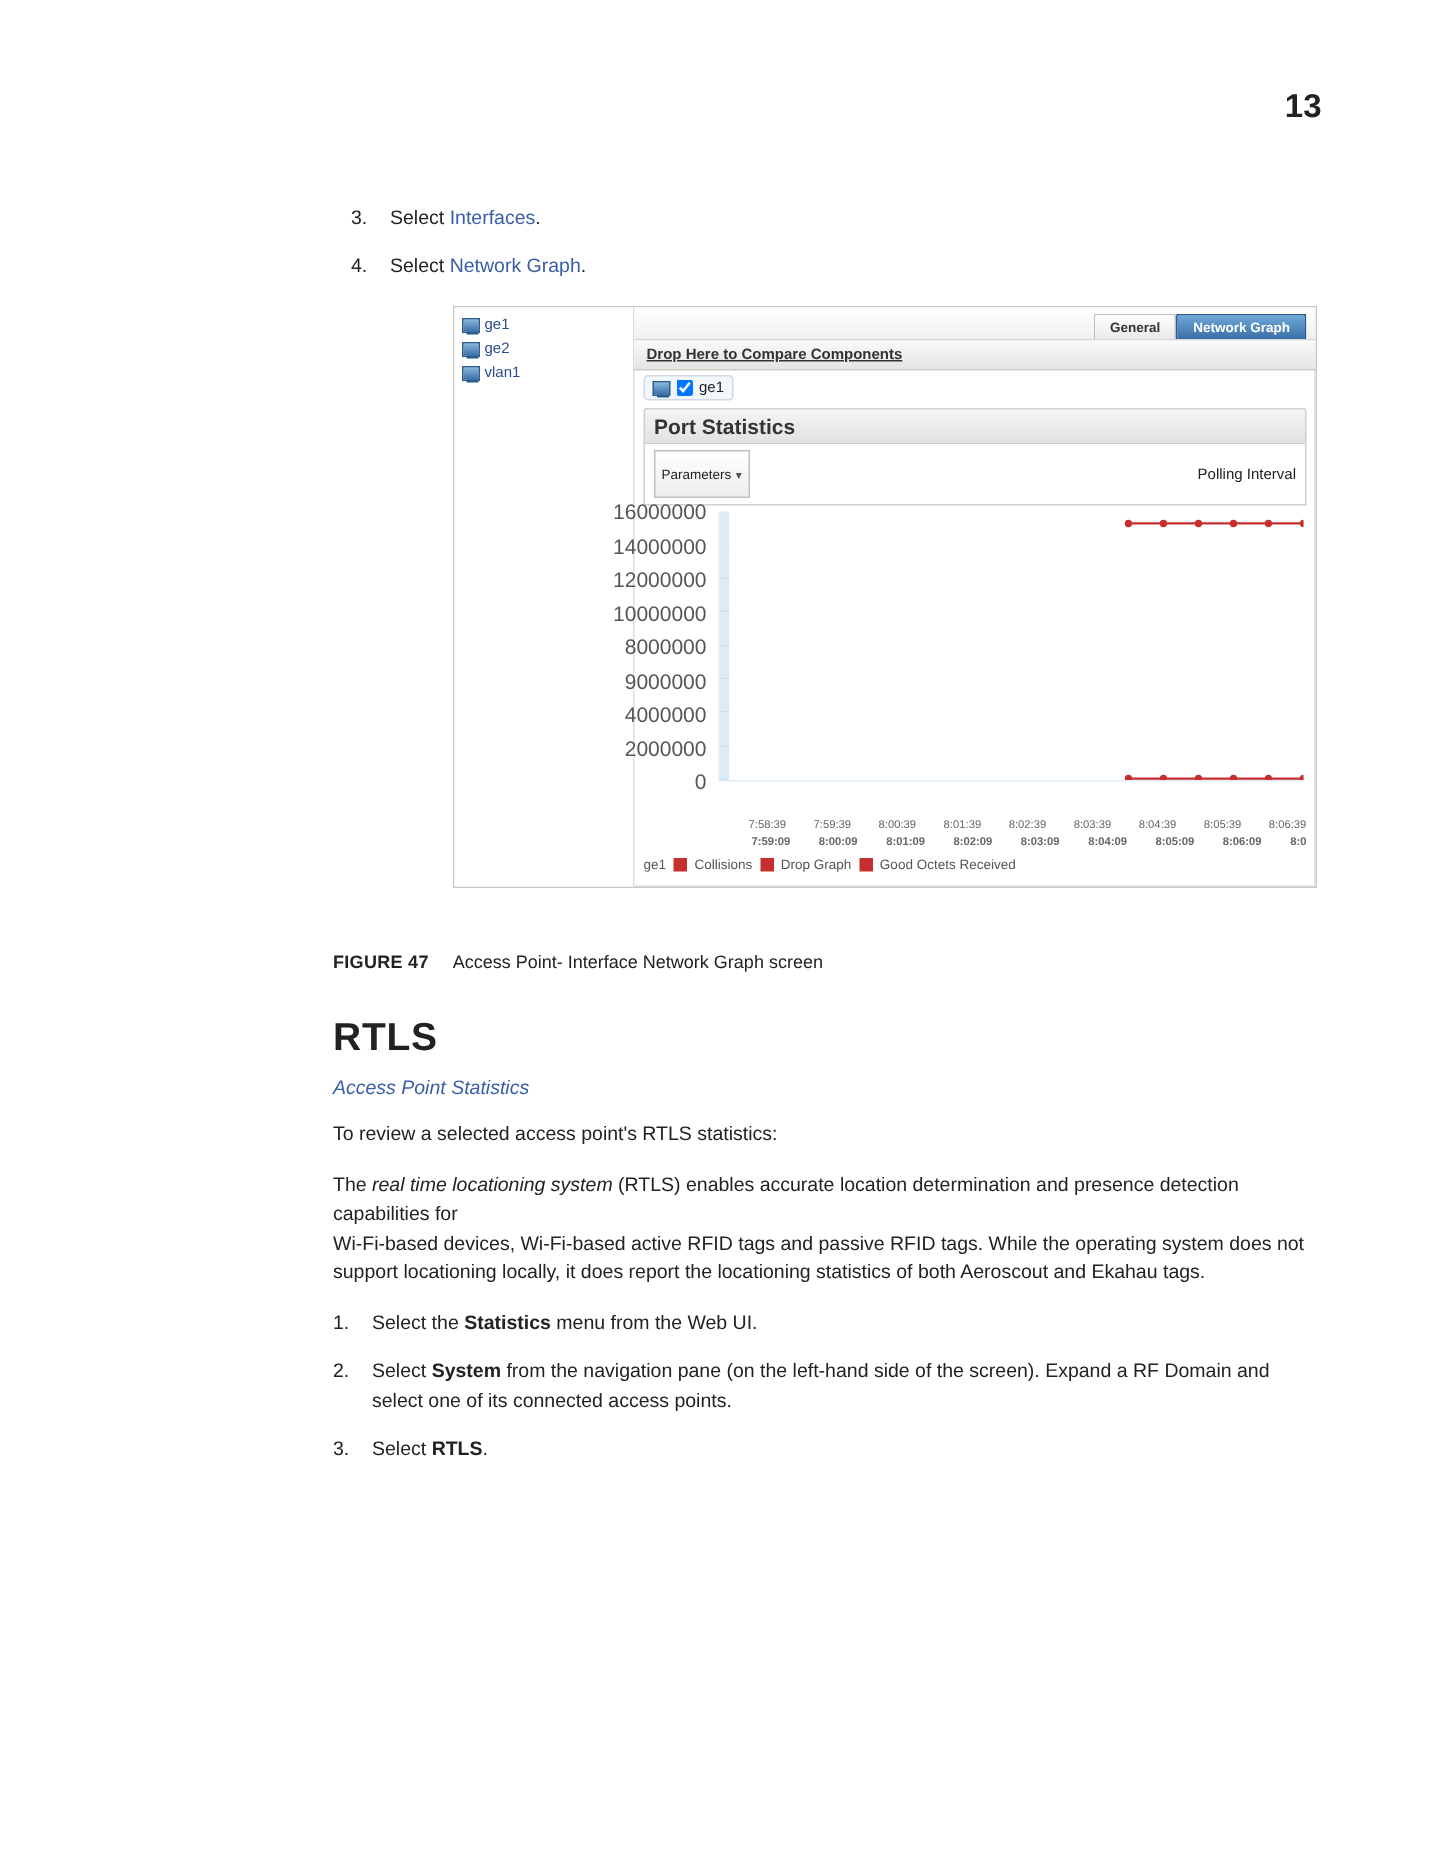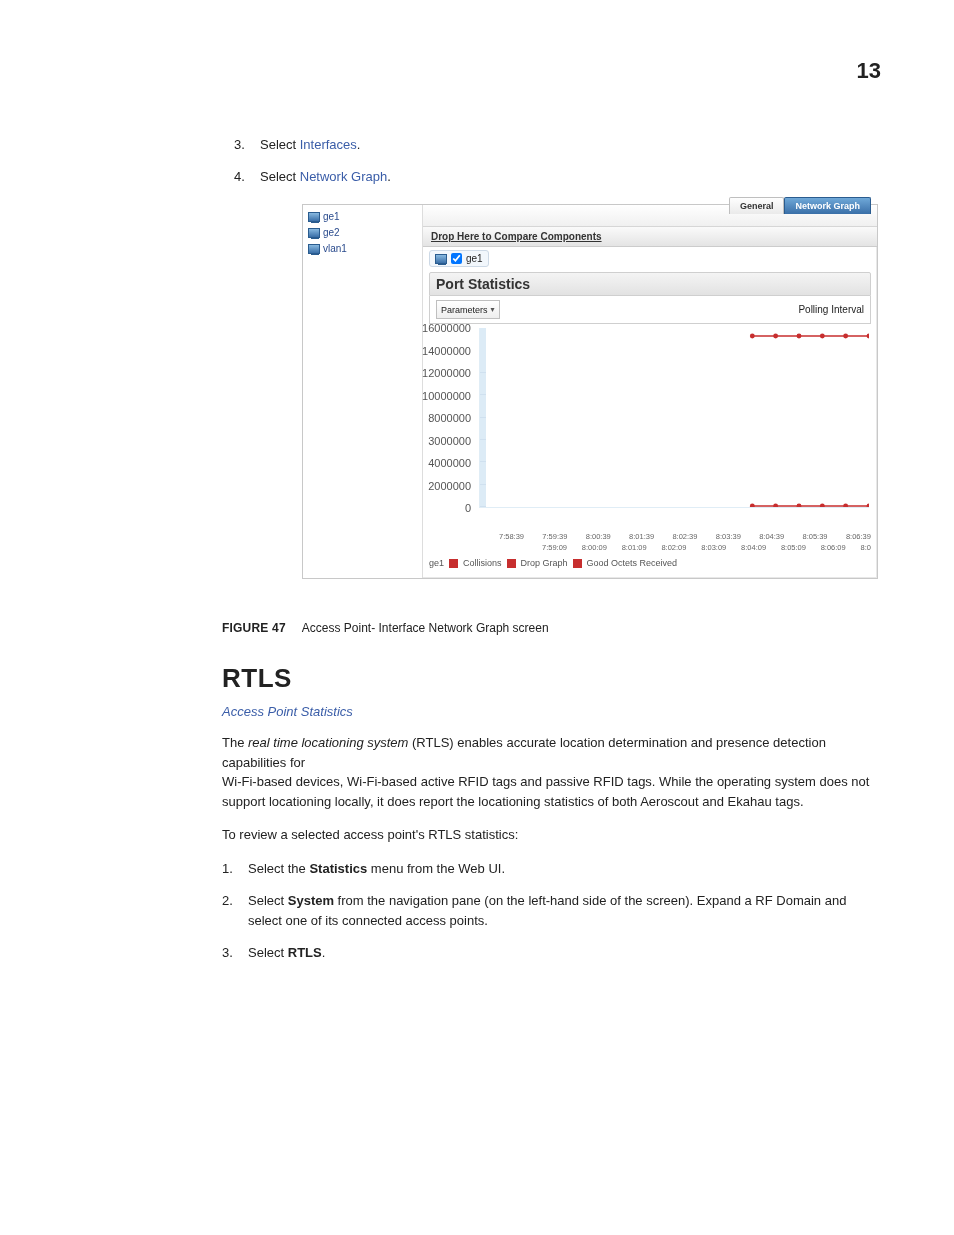--- a/index.html
+++ b/index.html
@@ -85,21 +85,21 @@
     width: 8px; height: 2px;
     background: #2a5c8f;
   }
   .ss-main {
     margin-left: 120px;
     position: relative;
   }
   .tabs-row {
     display: flex;
     justify-content: flex-end;
-    padding: 3px 6px 12px 6px;
+    padding: 3px 6px 0 6px;
     gap: 0;
     background: linear-gradient(#fff,#f0f0f0);
     border-bottom: 1px solid #d6d6d6;
     height: 22px;
     align-items: flex-end;
   }
   .tab {
     font-size: 9px;
     font-weight: bold;
     padding: 3px 10px;
@@ -153,21 +153,21 @@
     font-size: 10px;
     display: flex;
     justify-content: space-between;
     align-items: center;
   }
   .param-combo {
     border: 1px solid #bfbfbf;
     background: linear-gradient(#fff,#eee);
     font-size: 9px;
     padding: 0 4px;
-    height: 19px;
+    height: 32px;
     display: inline-flex;
     align-items: center;
     gap: 3px;
   }
   .param-combo::after { content: "▾"; font-size: 8px; color: #555; }
   .chart-area {
     margin: 4px 6px 0 6px;
     position: relative;
     height: 200px;
     font-size: 9px;
@@ -176,21 +176,21 @@
   .y-labels {
     position: absolute;
     left: 0; top: 0;
     width: 44px;
     height: 180px;
   }
   .y-labels div {
     position: absolute;
     right: 2px;
     transform: translateY(-50%);
-    font-size: 11px;
+    font-size: 14px;
   }
   .plot {
     position: absolute;
     left: 50px;
     right: 2px;
     top: 0;
     height: 180px;
     border-left: 1px solid #e0edf6;
     border-bottom: 1px solid #e0edf6;
   }
@@ -210,26 +210,27 @@
     margin: 4px 6px 0 76px;
     font-size: 7.5px;
     color: #666;
     display: flex;
     justify-content: space-between;
     flex-wrap: nowrap;
     white-space: nowrap;
     gap: 0;
   }
   .x-labels2 {
-    margin: 2px 6px 0 119px;
+    margin: 2px 6px 0 78px;
     font-size: 7.5px;
     color: #666;
     display: flex;
     justify-content: space-between;
     white-space: nowrap;
+    font-weight: bold;
   }
   .legend-row {
     margin: 6px 6px 0 6px;
     font-size: 9px;
     color: #555;
     display: flex;
     align-items: center;
     gap: 5px;
   }
   .lsw { width: 9px; height: 9px; display: inline-block; }
@@ -320,21 +321,21 @@
         <span>Polling Interval</span>
       </div>
 
       <div class="chart-area">
         <div class="y-labels">
           <div style="top:0%">16000000</div>
           <div style="top:12.5%">14000000</div>
           <div style="top:25%">12000000</div>
           <div style="top:37.5%">10000000</div>
           <div style="top:50%">8000000</div>
-          <div style="top:62.5%">3000000</div>
+          <div style="top:62.5%">9000000</div>
           <div style="top:75%">4000000</div>
           <div style="top:87.5%">2000000</div>
           <div style="top:100%">0</div>
         </div>
         <div class="plot">
           <div class="y-band" style="top:0"></div>
           <div class="y-band" style="top:12.5%"></div>
           <div class="y-band" style="top:25%"></div>
           <div class="y-band" style="top:37.5%"></div>
           <div class="y-band" style="top:50%"></div>
@@ -400,26 +401,26 @@
   <div class="figcap">
     <span class="fignum">FIGURE 47</span>
     &nbsp;&nbsp;&nbsp;
     <span>Access Point- Interface Network Graph screen</span>
   </div>
 
   <h1 class="section">RTLS</h1>
 
   <div class="breadcrumb">Access Point Statistics</div>
 
+  <p class="body-p">To review a selected access point's RTLS statistics:</p>
+
   <p class="body-p">
     <span>The </span><span class="ital">real time locationing system</span><span> (RTLS) enables accurate location determination and presence detection capabilities for</span><br>
     <span>Wi-Fi-based devices, Wi-Fi-based active RFID tags and passive RFID tags. While the operating system does not support locationing locally, it does report the locationing statistics of both Aeroscout and Ekahau tags.</span>
   </p>
-
-  <p class="body-p">To review a selected access point's RTLS statistics:</p>
 
   <ol class="steps2">
     <li>
       <span class="num">1.</span>
       <span>Select the </span><span class="bold">Statistics</span><span> menu from the Web UI.</span>
     </li>
     <li>
       <span class="num">2.</span>
       <span>Select </span><span class="bold">System</span><span> from the navigation pane (on the left-hand side of the screen). Expand a RF Domain and select one of its connected access points.</span>
     </li>

